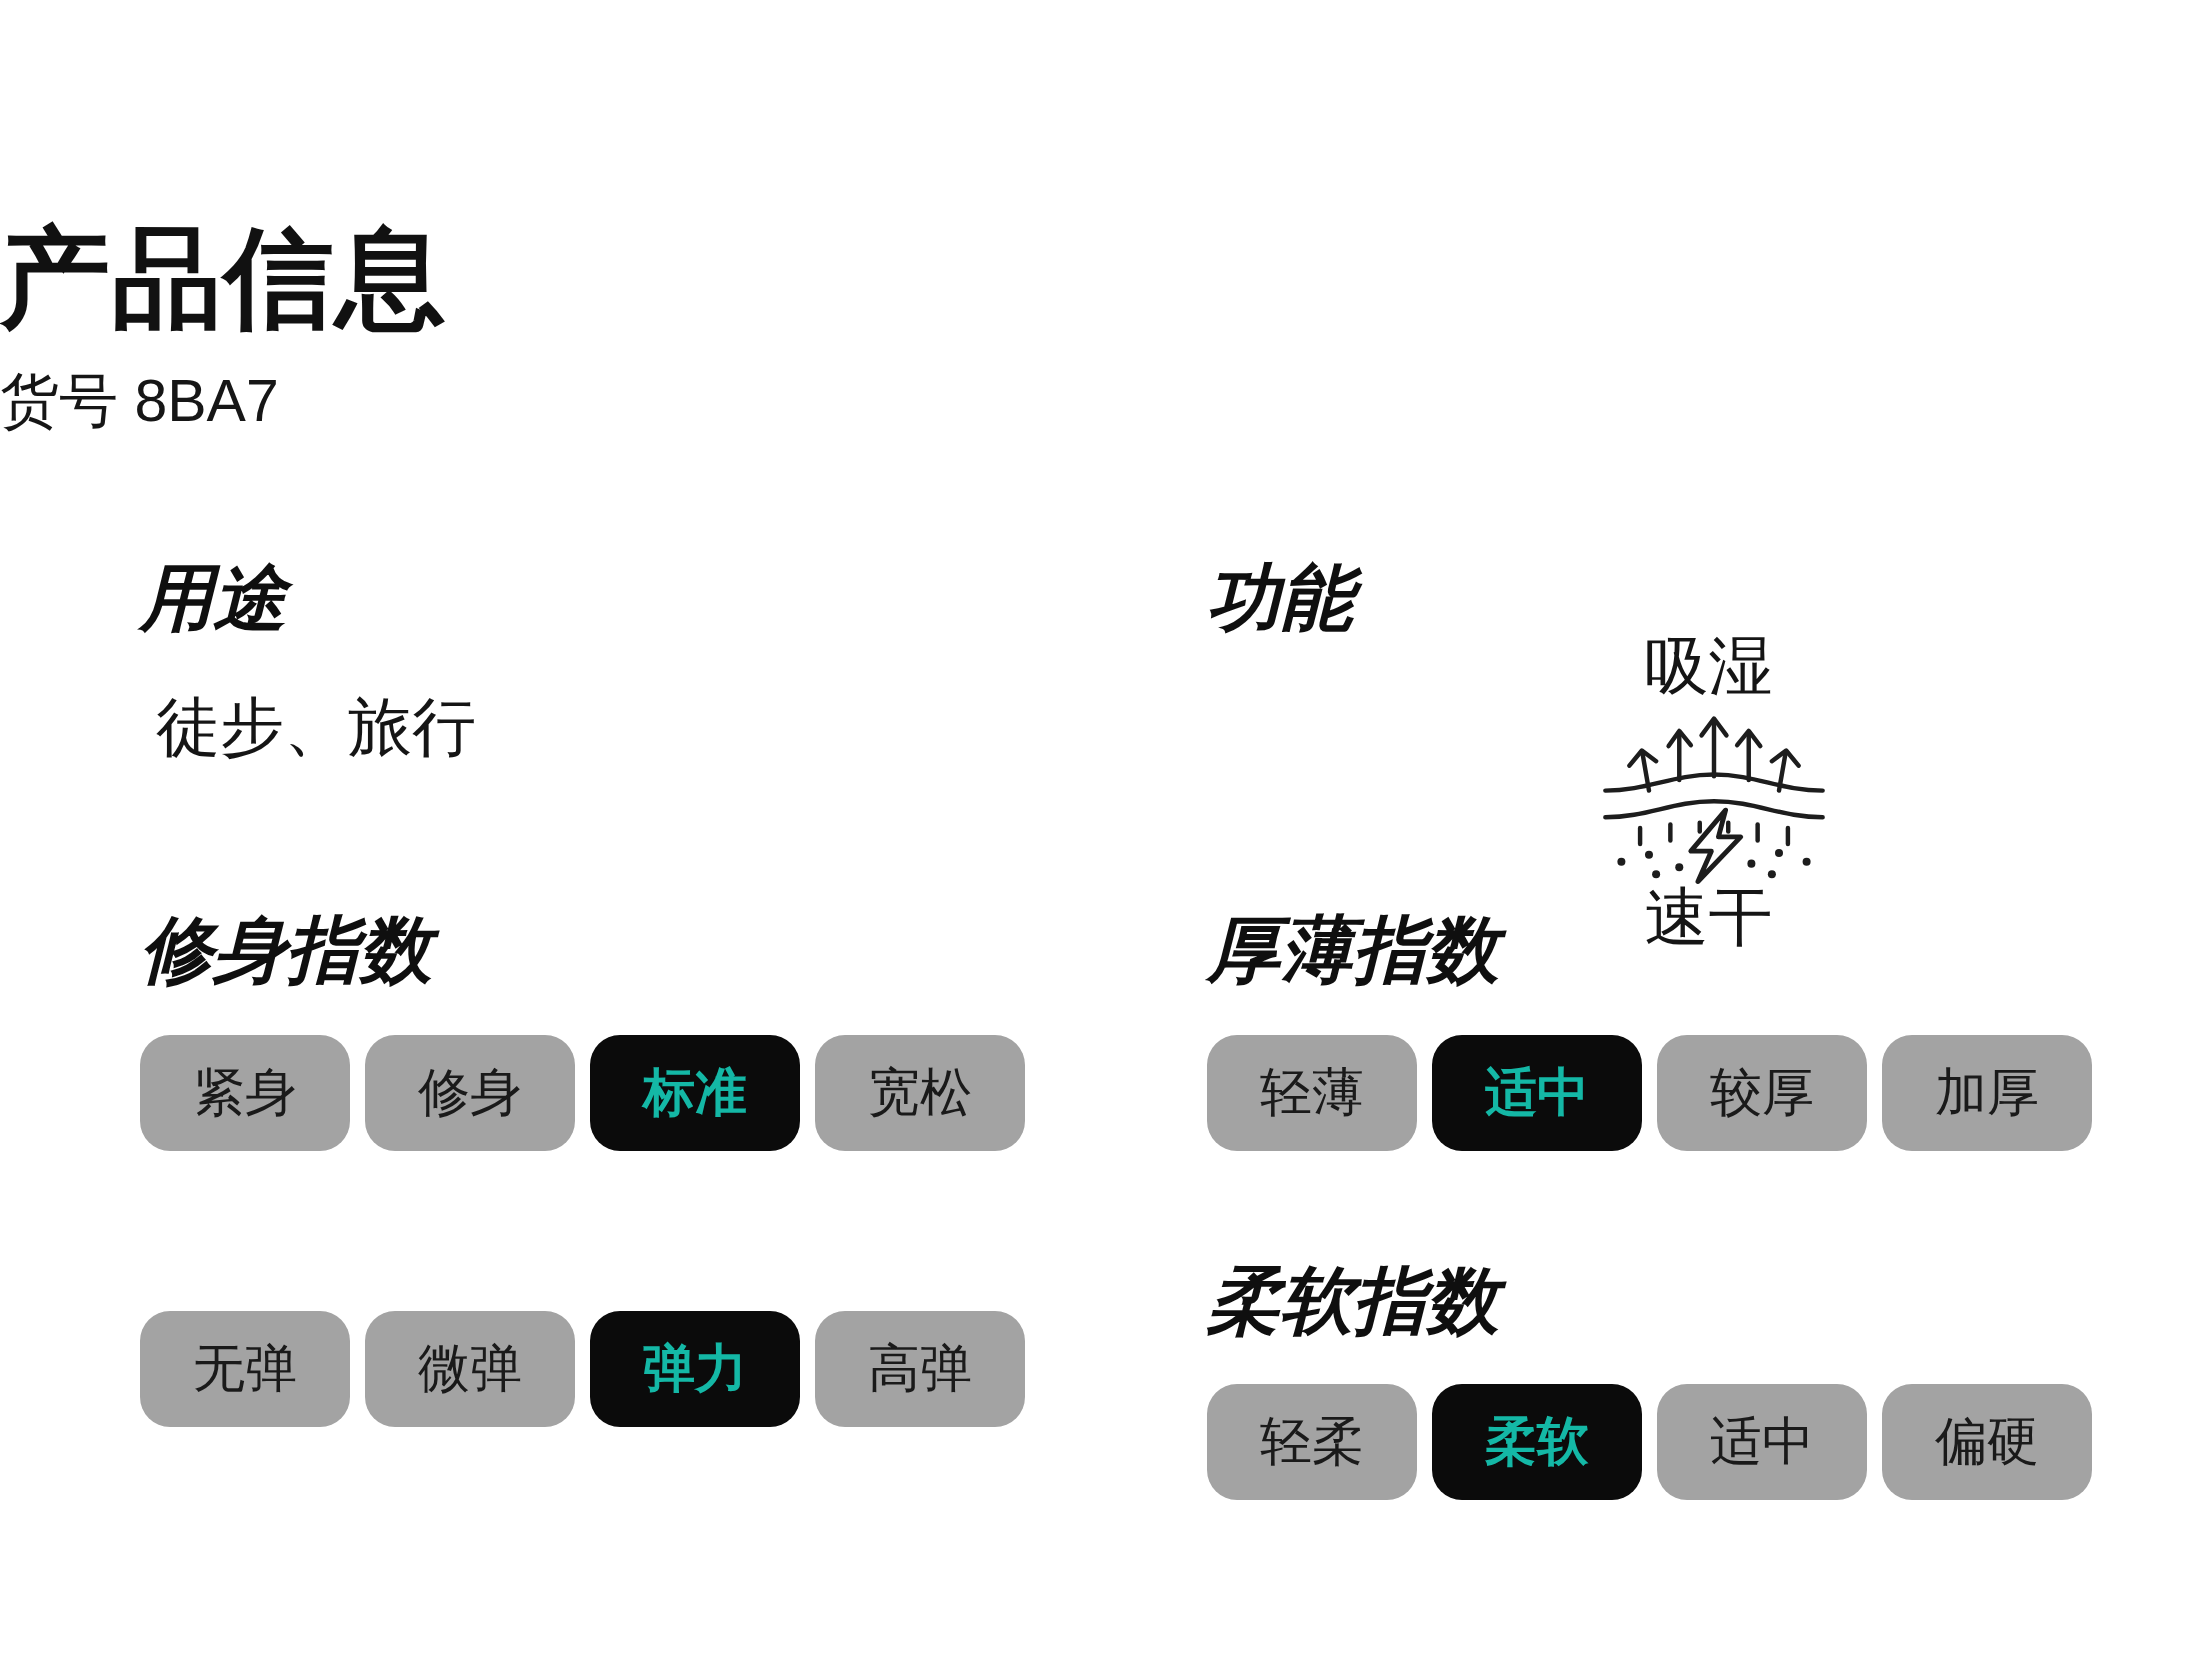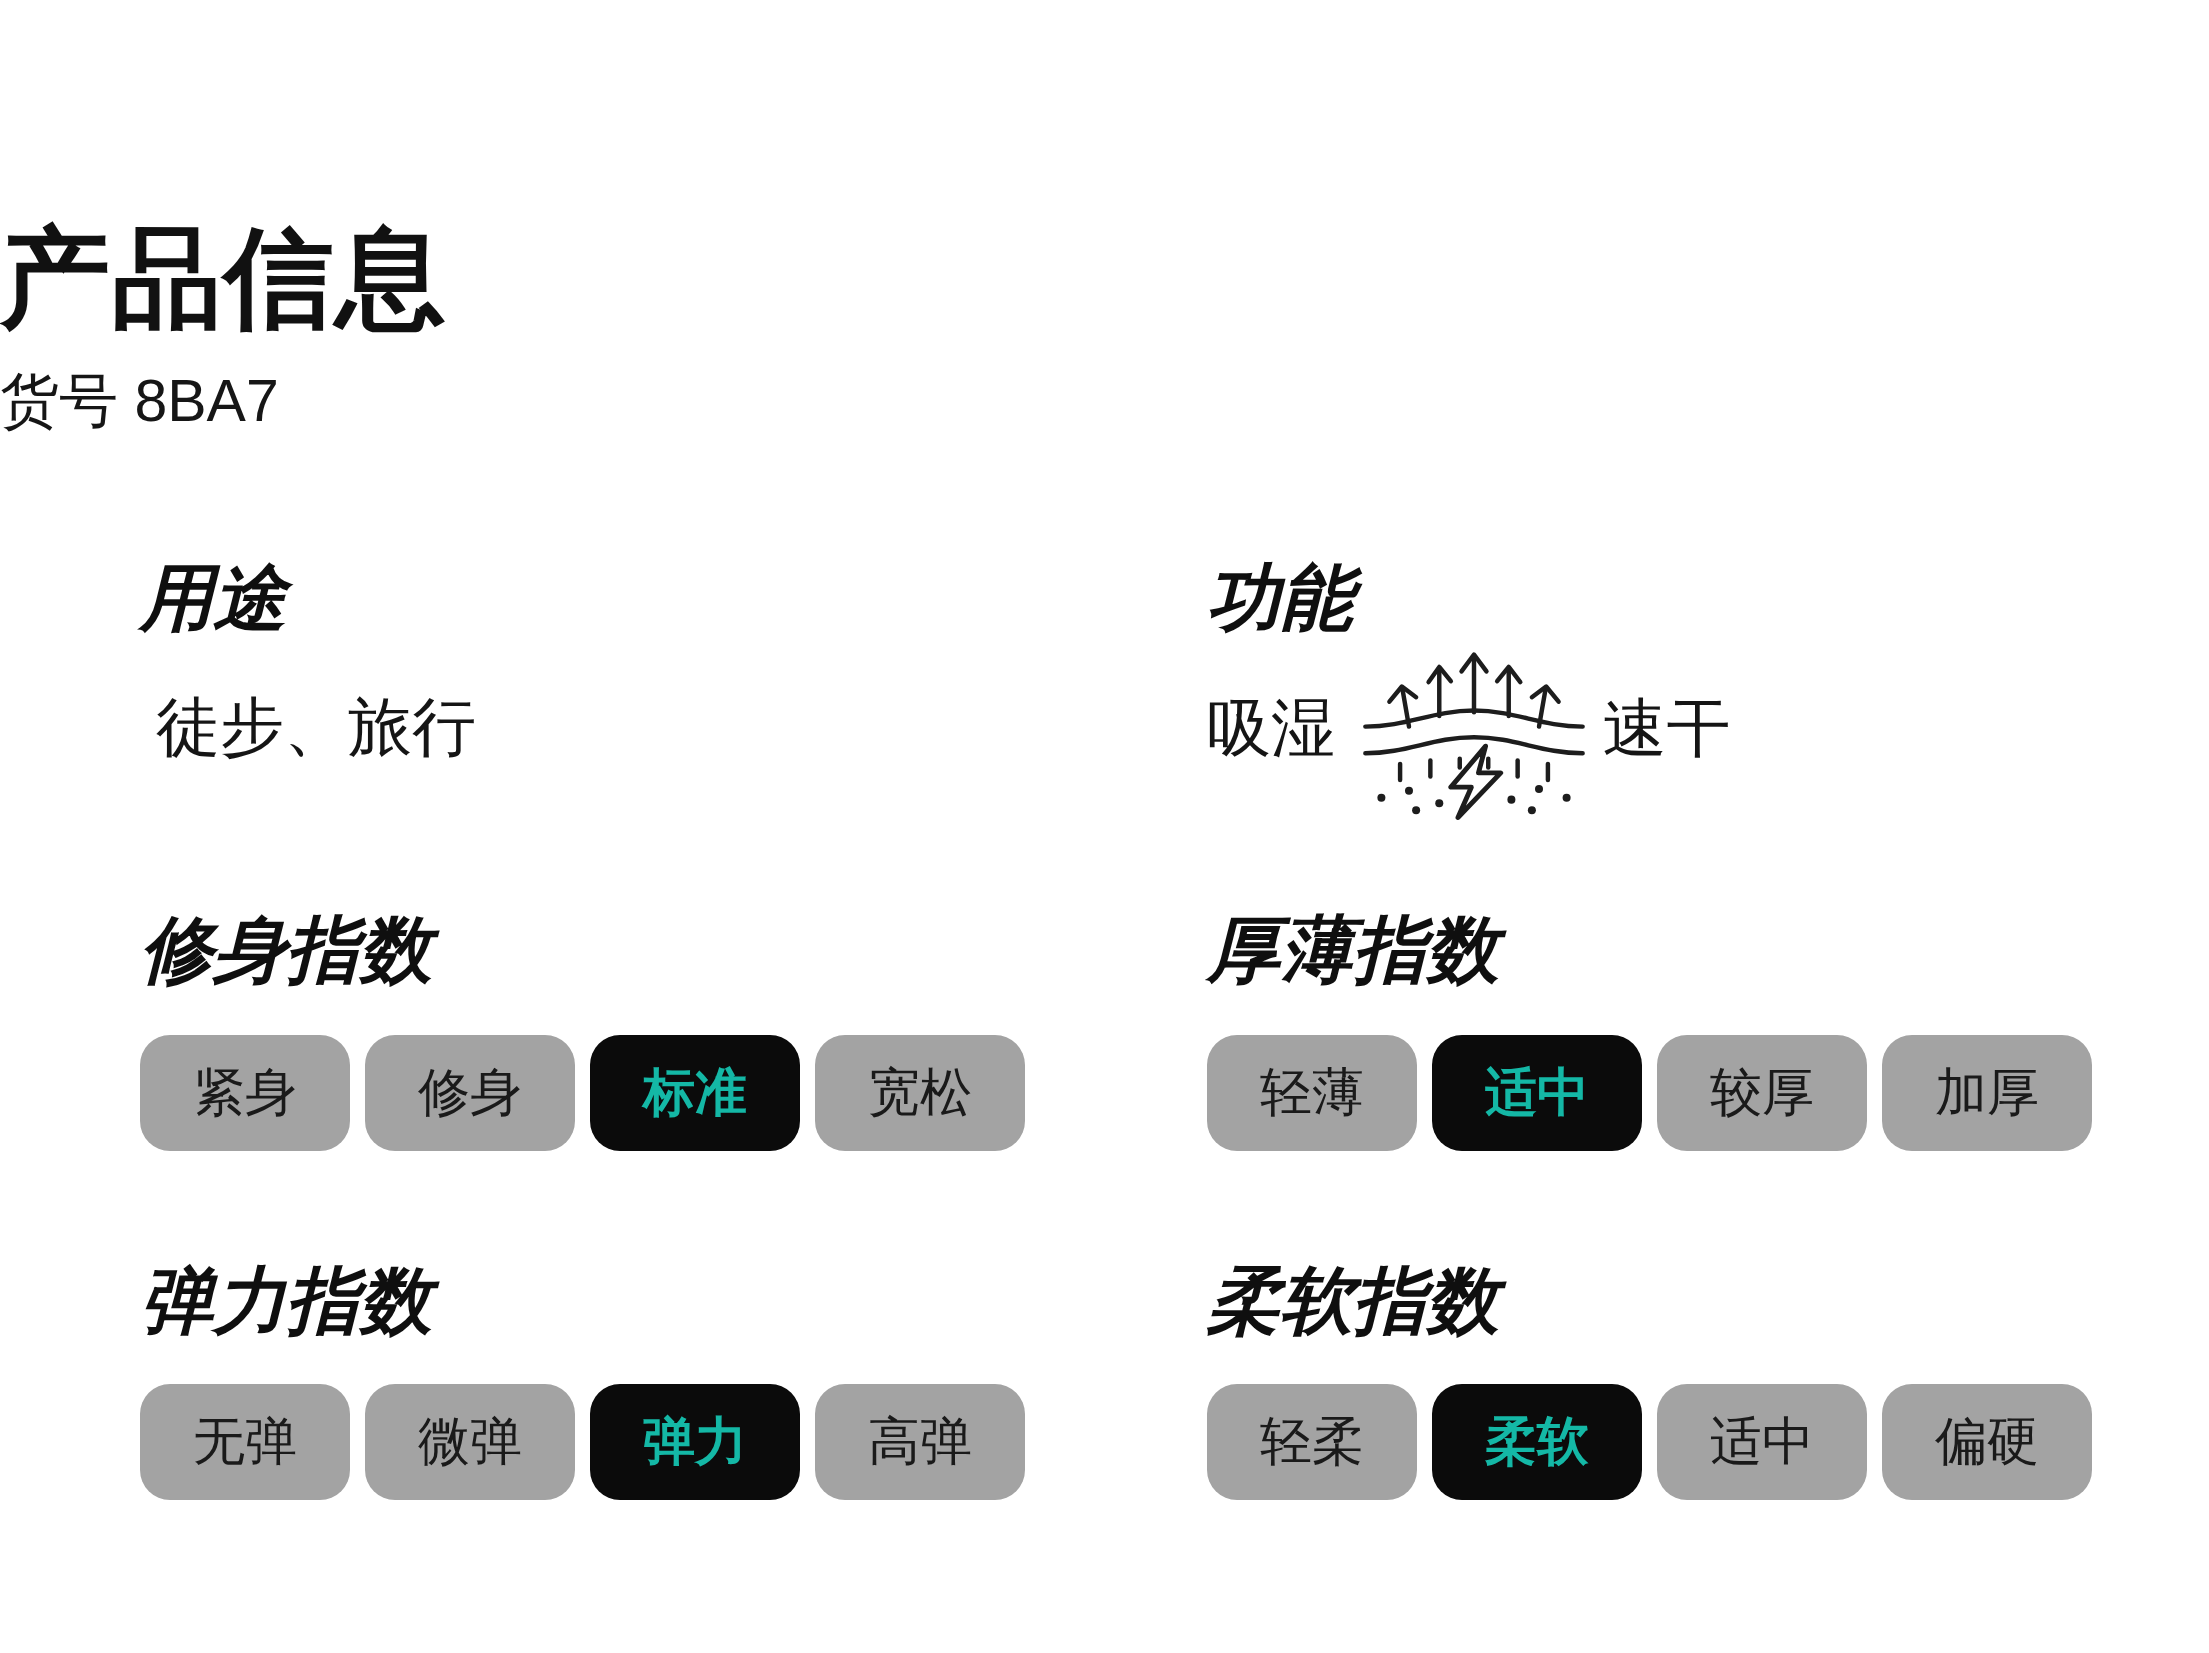--- a/index.html
+++ b/index.html
@@ -31,20 +31,21 @@
   h2{
     margin:0;font-size:73px;line-height:1;font-weight:700;color:#0f0f0f;font-style:italic;
   }
   .usage-value{
     margin:60px 0 0 16px;
     font-size:64px;line-height:1.05;font-weight:400;color:#151515;
   }
   .function-line{
     display:flex;align-items:center;
     margin-top:0;
+    flex-direction:column;
   }
   .function-line .fn-label{
     font-size:64px;line-height:1;font-weight:400;color:#151515;
   }
   .fn-icon{margin:0 12.5px 0 23px;display:block;}
   .pill-group{
     display:flex;gap:15px;margin-top:49px;
   }
   .row-3 .pill-group{margin-top:47px;}
   .pill{
@@ -139,21 +140,20 @@
         <div class="pill">轻薄</div>
         <div class="pill selected">适中</div>
         <div class="pill">较厚</div>
         <div class="pill">加厚</div>
       </div>
     </section>
   </div>
 
   <div class="row row-3">
     <section>
-      <h2>弹力指数</h2>
       <div class="pill-group">
         <div class="pill">无弹</div>
         <div class="pill">微弹</div>
         <div class="pill selected">弹力</div>
         <div class="pill">高弹</div>
       </div>
     </section>
 
     <section>
       <h2>柔软指数</h2>

